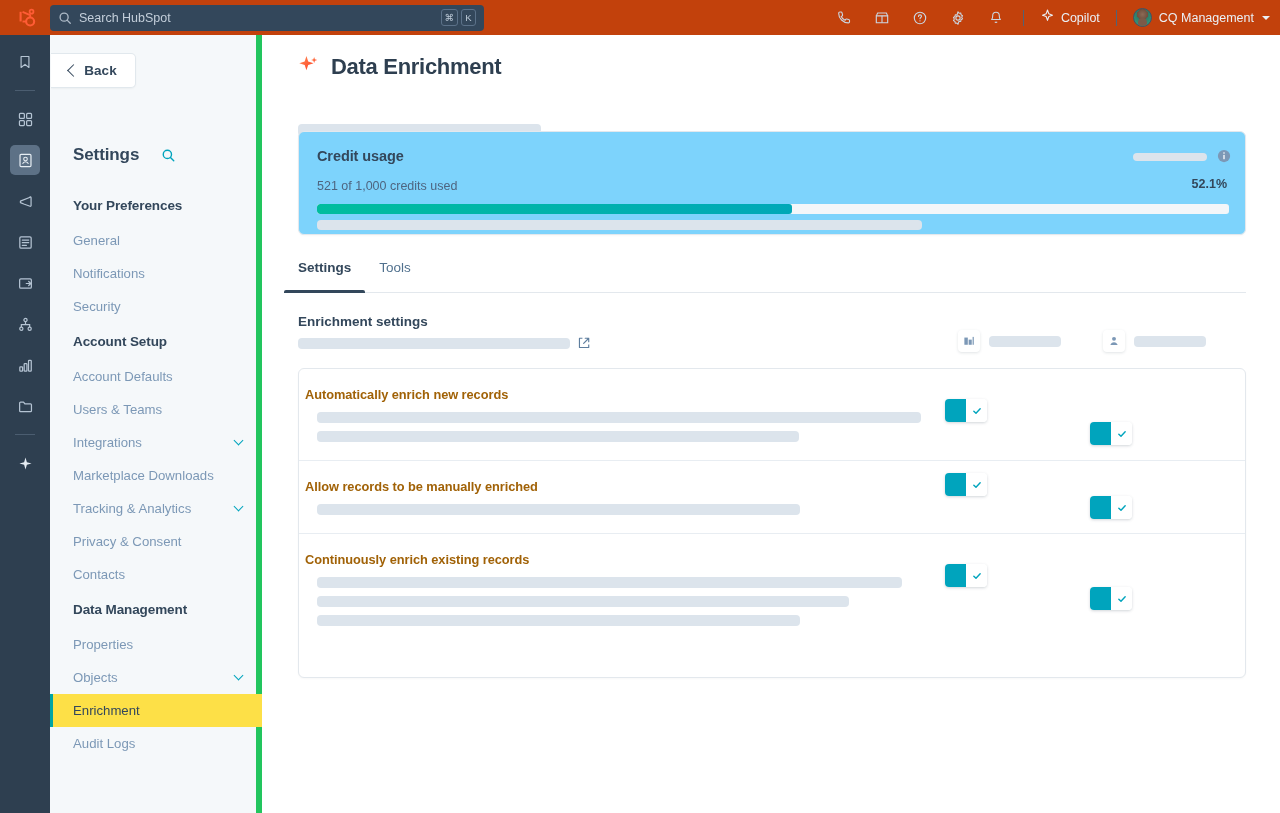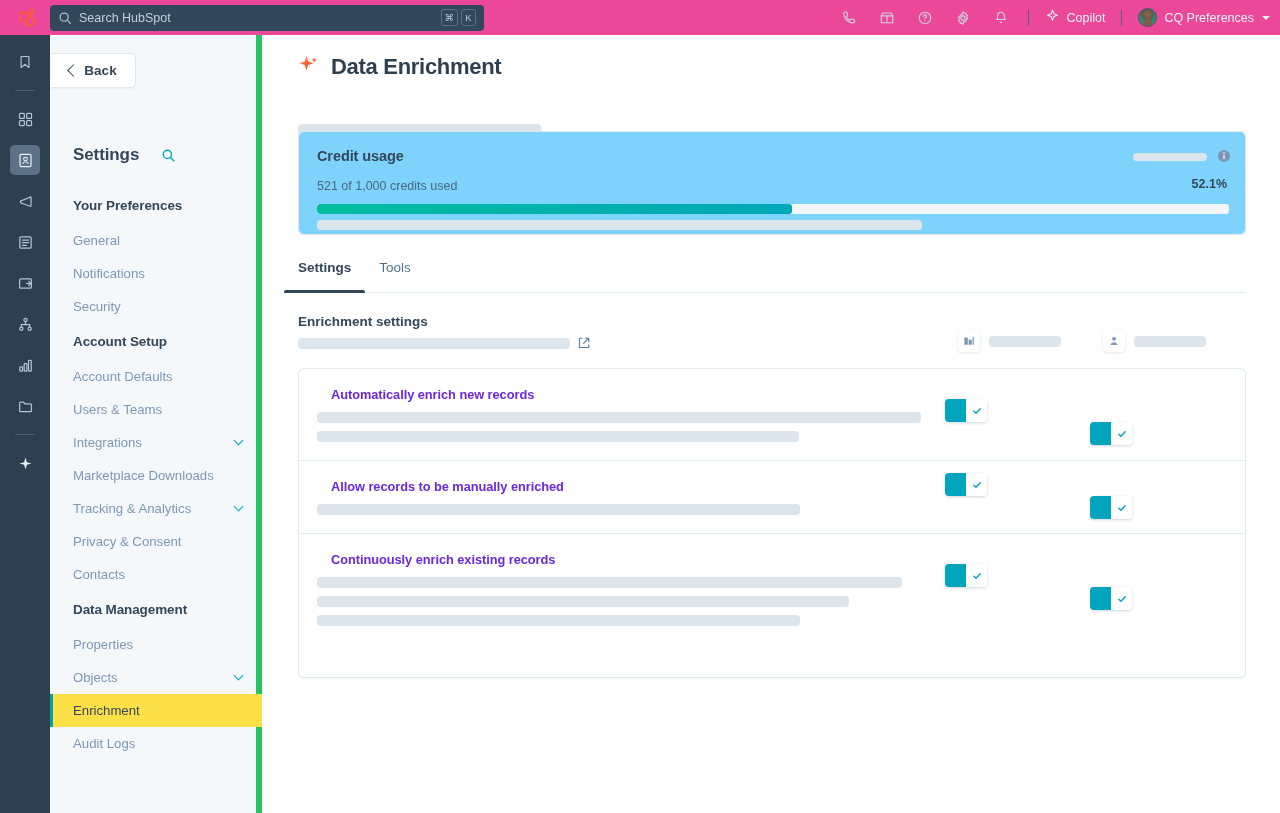--- a/index.html
+++ b/index.html
@@ -8,21 +8,21 @@
     font-family: "Liberation Sans", sans-serif;
     background: #ffffff;
     overflow: hidden;
   }
   body { position: relative; }
 
   
   .topnav {
     position: absolute; top: 0; left: 0;
     width: 1280px; height: 35px;
-    background: #ec4899;
+    background: #c2410c;
     display: flex; align-items: center;
   }
   .hs-logo { width: 50px; height: 35px; display:flex; align-items:center; justify-content:center; }
   .hs-logo svg { display:block; }
 
   .search-wrap {
     width: 434px; height: 26px; margin-left: 0px;
     background: #33475B;
     border-radius: 4px;
     display: flex; align-items: center;
@@ -201,21 +201,21 @@
   .col-hdr.c2 { left: 840px; }
 
   
   .rows-card {
     position:absolute; left:35px; top:333px; width:948px; height:310px;
     background:#ffffff; border:1px solid #E3E8ED; border-radius:6px;
     box-shadow: 0 1px 2px rgba(0,0,0,.03);
   }
   .srow { position:relative; padding: 18px 0 0 0; }
   .srow + .srow { border-top: 1px solid #E8EDF2; }
-  .srow-label { font-size:12.8px; font-weight:700; color:#6d28d9; margin-left:32px; letter-spacing:-.05px; }
+  .srow-label { font-size:12.8px; font-weight:700; color:#a16207; margin-left:6px; letter-spacing:-.05px; }
   .srow-skels { margin: 10px 0 18px 18px; display:flex; flex-direction:column; gap:8px; }
   .srow-skels div { height:11px; }
   .srow-toggles { position:absolute; top:30px; right:0; width:300px; }
   .tgl-pos-1 { position:absolute; left:0px; }
   .tgl-pos-2 { position:absolute; left:145px; }
 
   .toggle {
     width:42px; height:23px; border-radius:4px;
     background:#ffffff;
     box-shadow: 0 1px 3px rgba(45,63,81,.22);
@@ -292,21 +292,21 @@
       <span>
         <svg width="15" height="15" viewBox="0 0 18 18">
             <path d="M9 2.4l1.6 4.6 4.4 1.6-4.4 1.6L9 14.8l-1.6-4.6L3 8.6l4.4-1.6z" fill="none" stroke="#EAF0F6" stroke-width="1.3" stroke-linejoin="round"></path>
           </svg>
       </span>
       <span class="lbl">Copilot</span>
     </div>
     <div class="nav-sep"></div>
     <div class="acct-btn">
       <span class="avatar"></span>
-      <span class="acct-name">CQ Preferences</span>
+      <span class="acct-name">CQ Management</span>
       <span class="caret-dn"></span>
     </div>
   </div>
 </div>
 
 <div class="rail">
   <div class="rail-item">
     <svg width="16" height="16" viewBox="0 0 18 18">
         <path d="M4.6 2.8h8.8v12.4L9 11.7l-4.4 3.5z" fill="none" stroke="#B5C4D3" stroke-width="1.3" stroke-linejoin="round"></path>
       </svg>

